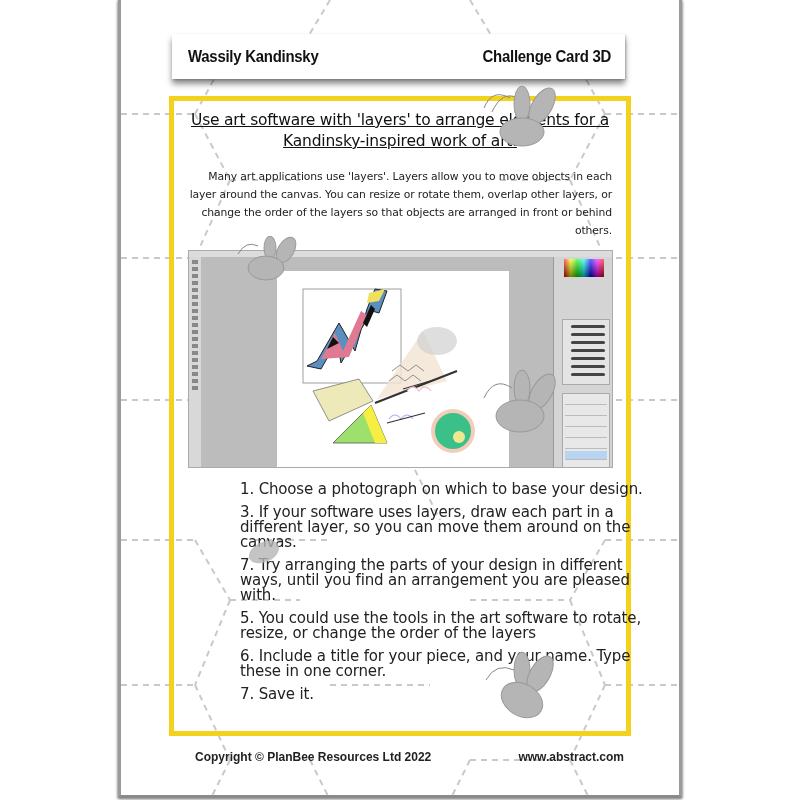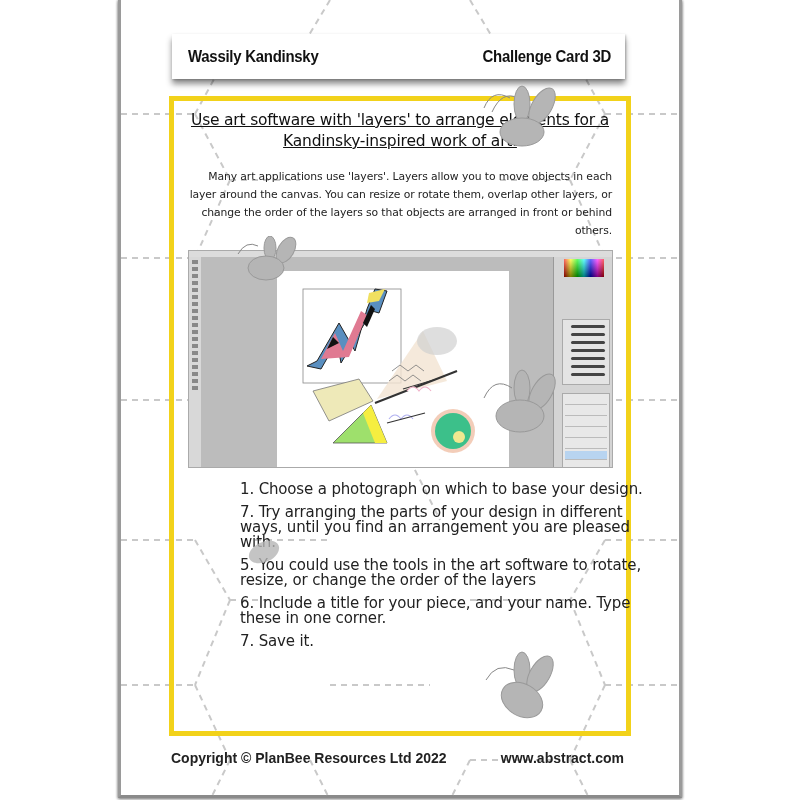--- a/index.html
+++ b/index.html
@@ -54,21 +54,21 @@
   .shot .layerspanel { position:absolute; left:8px; top:136px; width:46px; height:74px; background:#e8e8e8; border:1px solid #aaa; }
   .shot .layerspanel b { display:block; height:8px; margin:2px 2px 0; border-bottom:1px solid #bbb; }
   .shot .layerspanel b.sel { background:#b8d4f0; }
   .steps {
     position:absolute; left:196px; top:482px; width:418px;
     font-size:15px; line-height:15px; color:#222; letter-spacing:-0.15px;margin-left:44px;
   }
   .steps p { margin:0 0 8px 0; }
   .footer-left, .footer-right {
     position:absolute; top:750px; font-family:"Liberation Sans", sans-serif; font-weight:bold;
-    font-size:14px; color:#222;
+    font-size:12px; color:#222;margin-left:24px;
   }
   .footer-left { left:171px; }
   .footer-right { right:176px; }
   .bee { position:absolute; pointer-events:none; }
 </style>
 </head>
 <body>
 
 <div class="sheet"></div>
 
@@ -193,20 +193,21 @@
         <b></b>
         <b></b>
         <b class="sel"></b>
         <b></b>
       </div>
   </div>
 </div>
 
 <div class="steps">
   <p>1. Choose a photograph on which to base your design.</p>
+  <p>3. If your software uses layers, draw each part in a different layer, so you can move them around on the canvas.</p>
   <p>7. Try arranging the parts of your design in different ways, until you find an arrangement you are pleased with.</p>
   <p>5. You could use the tools in the art software to rotate, resize, or change the order of the layers</p>
   <p>6. Include a title for your piece, and your name. Type these in one corner.</p>
   <p>7. Save it.</p>
 </div>
 
 <div class="footer-left">Copyright © PlanBee Resources Ltd 2022</div>
 <div class="footer-right">www.abstract.com</div>
 
 <svg class="bee" style="left:470px;top:82px" width="90" height="70" viewBox="0 0 90 70">

